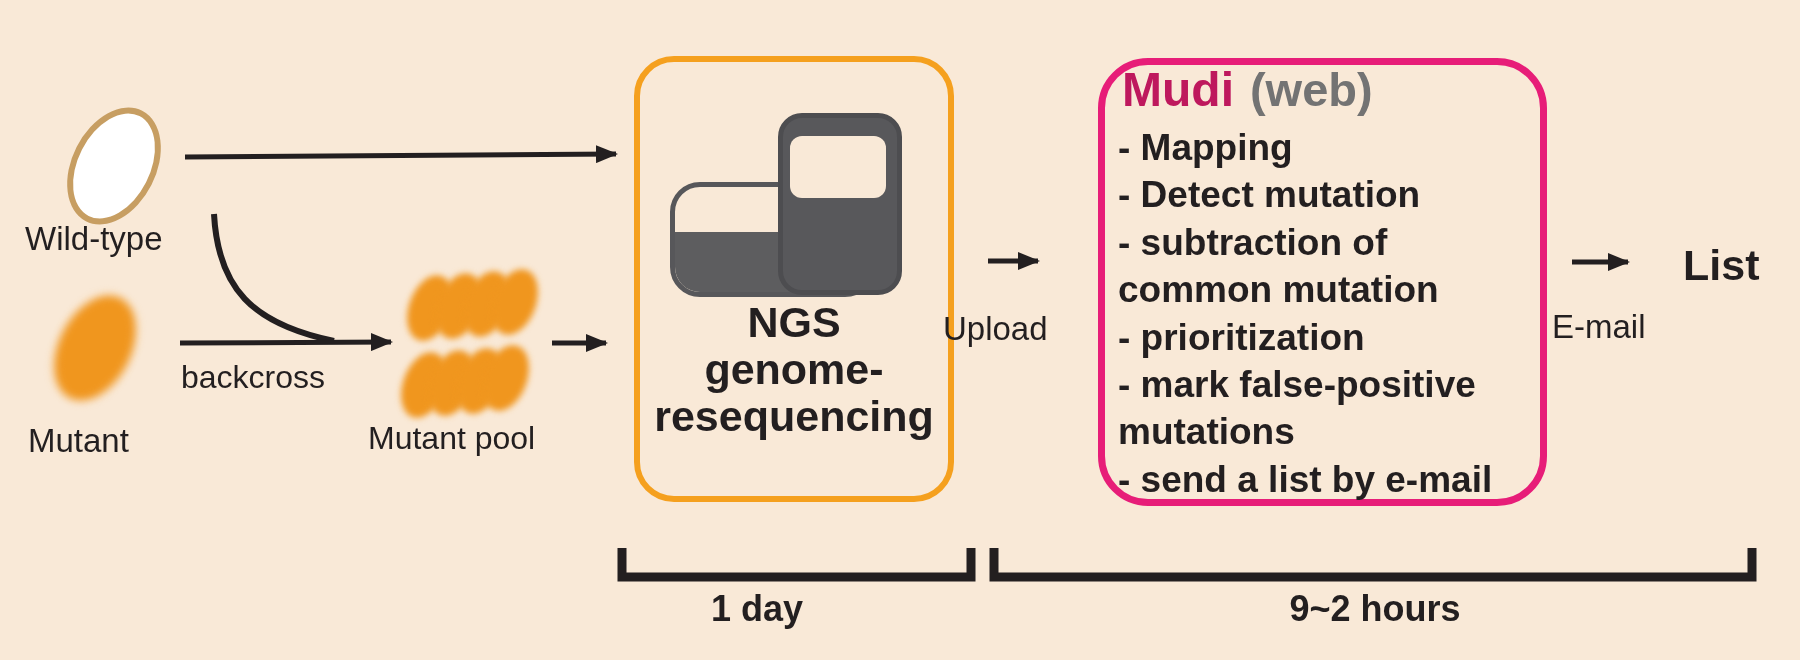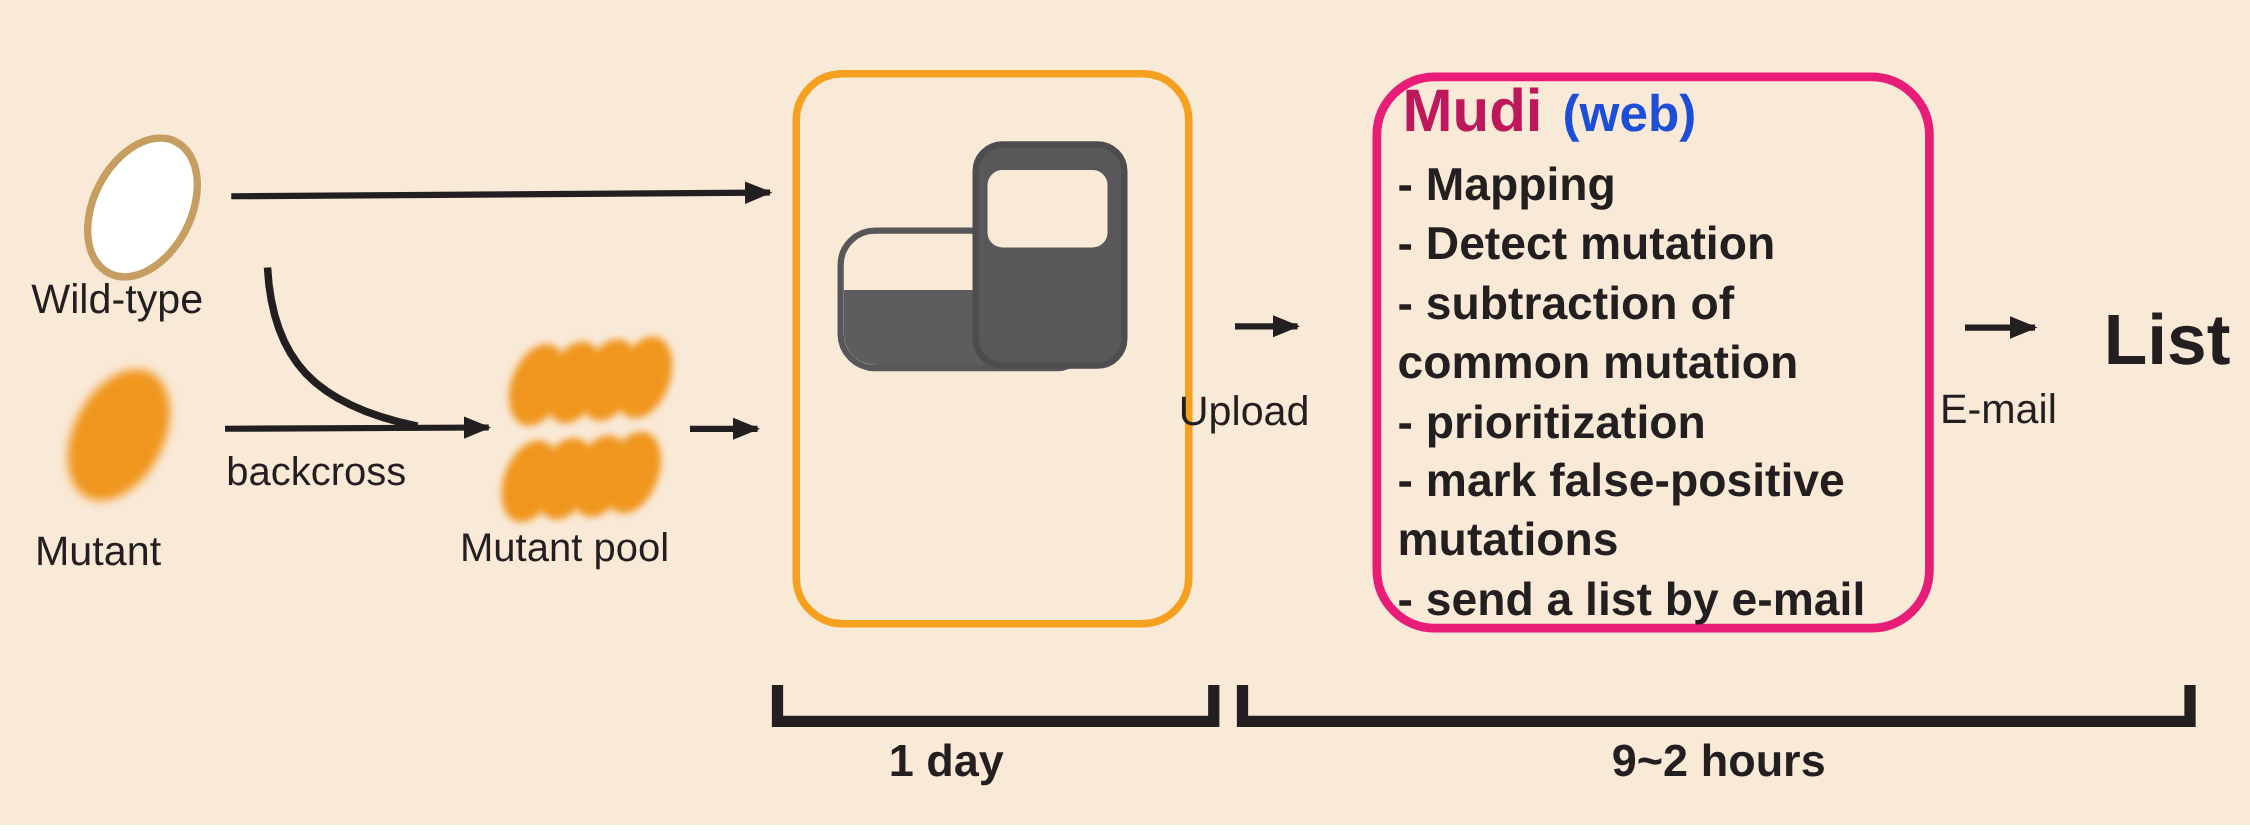--- a/index.html
+++ b/index.html
@@ -38,21 +38,21 @@
   .seq-screen{position:absolute;left:7px;top:18px;width:96px;height:62px;
               background:#f9e9d7;border-radius:12px;}
 
   
   .ngs-label{left:634px;top:299px;width:320px;font-size:43px;font-weight:bold;
              line-height:47px;text-align:center;}
 
   
   .mudi-title{left:1122px;top:62px;display:flex;align-items:baseline;gap:16px;white-space:nowrap;}
   .mudi-name{font-size:48px;font-weight:bold;color:#be185d;}
-  .mudi-web{font-size:41px;font-weight:bold;color:#1d4ed8;}
+  .mudi-web{font-size:47px;font-weight:bold;color:#737373;}
   .mudi-list{left:1118px;top:124px;font-size:37px;font-weight:bold;line-height:47.4px;white-space:nowrap;}
   .mudi-list .indent{}
 
   .duration{position:absolute;top:588px;width:200px;text-align:center;
             font-size:36px;font-weight:bold;white-space:nowrap;}
   .bottom-strip{left:0;bottom:0;width:1800px;height:5px;background:#ffffff;}
 </style>
 </head>
 <body>
 
@@ -94,39 +94,44 @@
   </div>
   <div class="lbl" style="left:368px;top:421px;font-size:32px;">Mutant pool</div>
 
   <div class="abs ngs-box"></div>
   <div class="abs seq-tray">
     <div class="seq-tray-fill"></div>
   </div>
   <div class="abs seq-tower">
     <div class="seq-screen"></div>
   </div>
+  <div class="abs ngs-label">
+    <div>NGS</div>
+    <div>genome-</div>
+    <div>resequencing</div>
+  </div>
 
   <div class="lbl" style="left:943px;top:311px;">Upload</div>
 
   <div class="abs mudi-box"></div>
   <div class="abs mudi-title">
     <span class="mudi-name">Mudi</span>
     <span class="mudi-web">(web)</span>
   </div>
   <div class="abs mudi-list">
     <div>- Mapping</div>
     <div>- Detect mutation</div>
     <div>- subtraction of</div>
     <div class="indent">common mutation</div>
     <div>- prioritization</div>
     <div>- mark false-positive</div>
     <div class="indent">mutations</div>
     <div>- send a list by e-mail</div>
   </div>
 
   <div class="lbl" style="left:1552px;top:309px;">E-mail</div>
-  <div class="lbl bold" style="left:1683px;top:242px;font-size:57px;">List</div>
+  <div class="lbl bold" style="left:1683px;top:242px;font-size:43px;">List</div>
 
   <div class="duration" style="left:657px;">1 day</div>
   <div class="duration" style="left:1275px;">9~2 hours</div>
 
   <div class="abs bottom-strip"></div>
 </div>
 
 </body></html>

